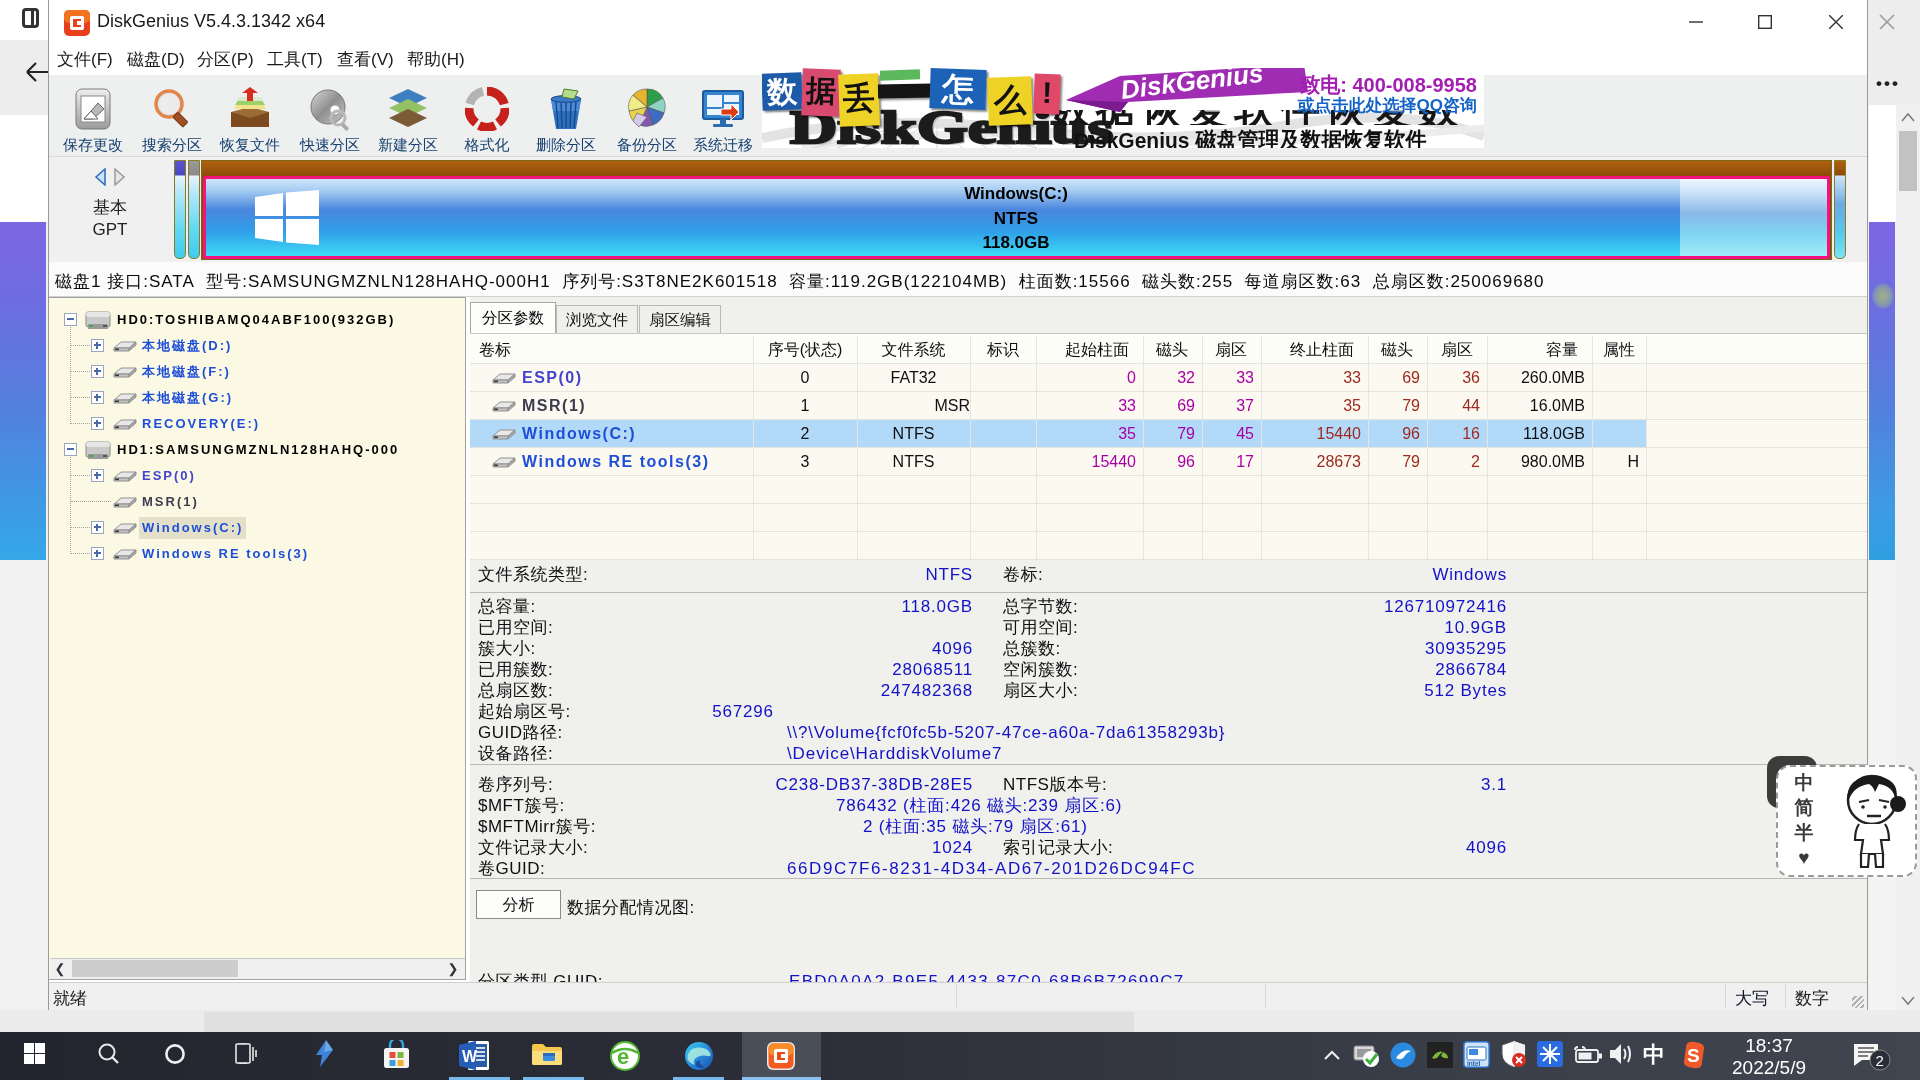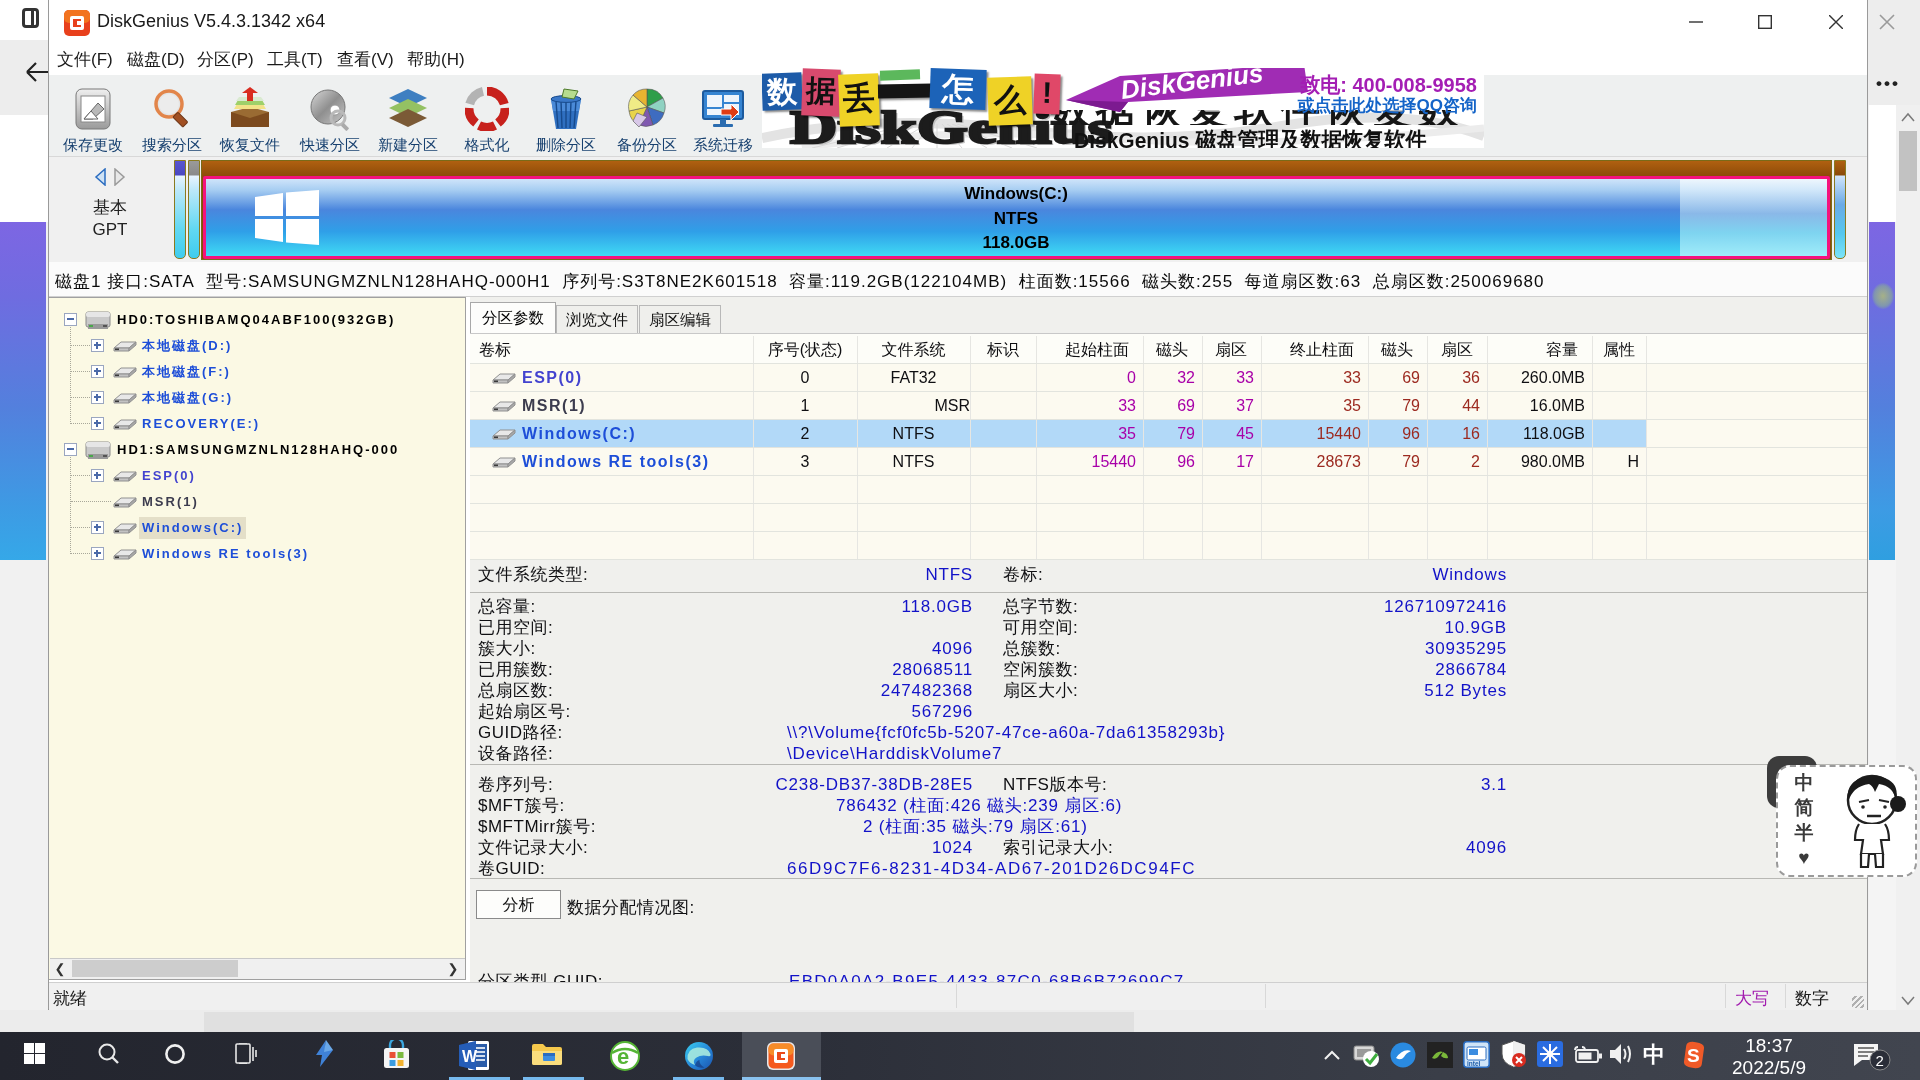--- a/index.html
+++ b/index.html
@@ -493,21 +493,21 @@
 <div class="dt nav" style="left:1047px;top:638px;width:460px;text-align:right">30935295</div>
 <div class="dt lbl" style="left:478px;top:659px">已用簇数:</div>
 <div class="dt nav" style="left:513px;top:659px;width:460px;text-align:right">28068511</div>
 <div class="dt lbl" style="left:1003px;top:659px">空闲簇数:</div>
 <div class="dt nav" style="left:1047px;top:659px;width:460px;text-align:right">2866784</div>
 <div class="dt lbl" style="left:478px;top:680px">总扇区数:</div>
 <div class="dt nav" style="left:513px;top:680px;width:460px;text-align:right">247482368</div>
 <div class="dt lbl" style="left:1003px;top:680px">扇区大小:</div>
 <div class="dt nav" style="left:1047px;top:680px;width:460px;text-align:right">512 Bytes</div>
 <div class="dt lbl" style="left:478px;top:701px">起始扇区号:</div>
-<div class="dt nav" style="left:513px;top:701px;width:460px;text-align:right">567296</div>
+<div class="dt nav" style="left:513px;top:701px;width:460px;text-align:center">567296</div>
 <div class="dt lbl" style="left:478px;top:722px">GUID路径:</div>
 <div class="dt nav" style="left:787px;top:722px;letter-spacing:0.8px;">\\?\Volume{fcf0fc5b-5207-47ce-a60a-7da61358293b}</div>
 <div class="dt lbl" style="left:478px;top:743px">设备路径:</div>
 <div class="dt nav" style="left:787px;top:743px;letter-spacing:0.9px;">\Device\HarddiskVolume7</div>
 <div class="ab" style="left:470px;top:764px;width:1397px;height:1px;background:#b8b8b4"></div>
     <div class="dt lbl" style="left:478px;top:774px">卷序列号:</div>
 <div class="dt nav" style="left:513px;top:774px;width:460px;text-align:right">C238-DB37-38DB-28E5</div>
 <div class="dt lbl" style="left:1003px;top:774px">NTFS版本号:</div>
 <div class="dt nav" style="left:1047px;top:774px;width:460px;text-align:right">3.1</div>
 <div class="dt lbl" style="left:478px;top:795px">$MFT簇号:</div>
@@ -525,21 +525,21 @@
     <div class="dt lbl" style="left:567px;top:897px">数据分配情况图:</div>
 <div class="ab" style="left:470px;top:964px;width:1397px;height:18px;overflow:hidden">
       <div class="dt lbl" style="left:8px;top:7px">分区类型 GUID:</div>
       <div class="dt nav" style="left:319px;top:7px;letter-spacing:1.3px">EBD0A0A2-B9E5-4433-87C0-68B6B72699C7</div>
     </div>
 <div class="ab" style="left:49px;top:982px;width:1818px;height:28px;background:#f0f0f0;border-top:1px solid #cfcfcf"></div>
 <div class="ab" style="left:53px;top:987px;font-size:17px;color:#1a1a1a">就绪</div>
 <div class="ab" style="left:956px;top:984px;width:1px;height:24px;background:#d8d8d8"></div>
 <div class="ab" style="left:1265px;top:984px;width:1px;height:24px;background:#d8d8d8"></div>
 <div class="ab" style="left:1725px;top:984px;width:1px;height:24px;background:#d8d8d8"></div>
-<div class="ab" style="left:1735px;top:987px;font-size:17px;color:#a21caf">大写</div>
+<div class="ab" style="left:1735px;top:987px;font-size:17px;color:#0f172a">大写</div>
 <div class="ab" style="left:1785px;top:984px;width:1px;height:24px;background:#d8d8d8"></div>
 <div class="ab" style="left:1795px;top:987px;font-size:17px;color:#1a1a1a">数字</div>
 <div class="ab" style="left:1852px;top:996px;width:12px;height:12px;background:repeating-linear-gradient(135deg,#f0f0f0 0 2px,#b0b0b0 2px 4px)"></div>
 
 <div class="ab" style="left:1767px;top:756px;width:50px;height:52px;background:#3c3c3c;border-radius:12px"></div>
 <div class="ab" style="left:1776px;top:765px;width:141px;height:112px;background:#fff;border:2px dashed #9a9a9a;border-radius:14px"></div>
 <div class="ab" style="left:1793px;top:770px;width:22px;text-align:center;font-size:19px;font-weight:bold;color:#3a3a3a;line-height:25px">中简半<br>♥</div>
 <svg class="ab" style="left:1835px;top:770px" width="78" height="102" viewBox="0 0 78 102">
 <circle cx="37" cy="30" r="24" fill="#fff" stroke="#222" stroke-width="2.5"></circle>
 <path d="M13 32 Q10 14 26 8 Q40 2 54 10 Q64 16 61 30 Q58 16 44 14 L40 22 Q38 16 34 14 Q18 16 13 32 Z" fill="#1a1a1a"></path>

